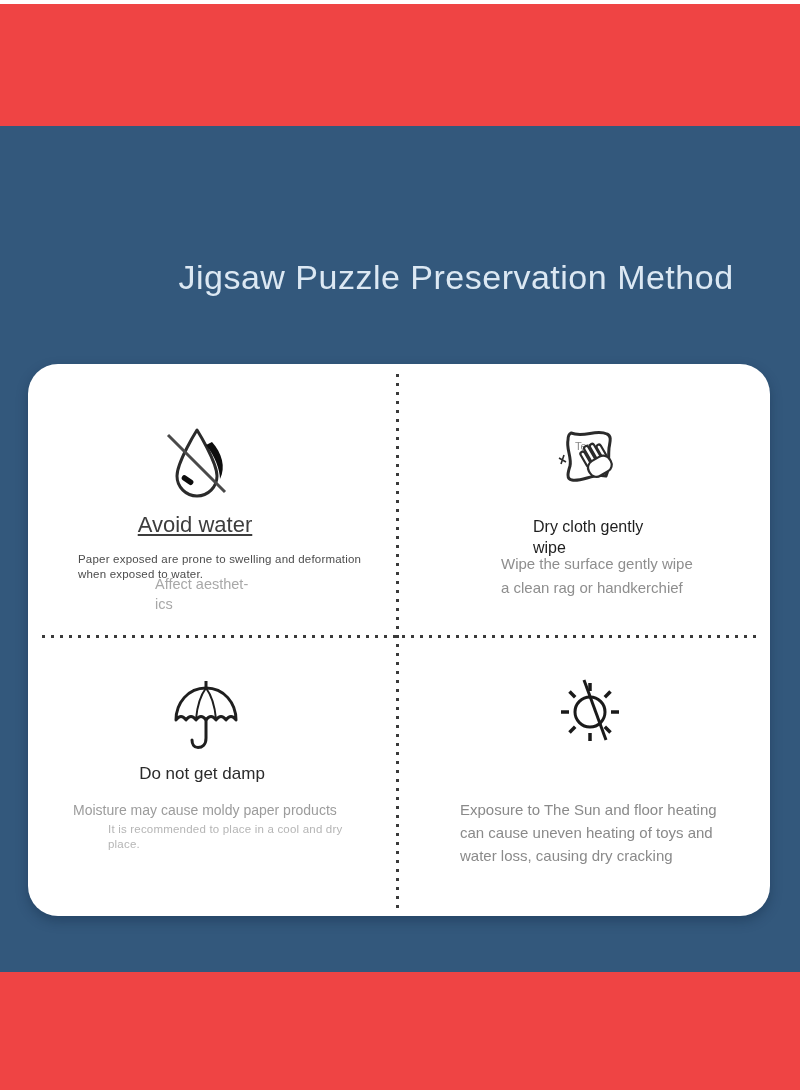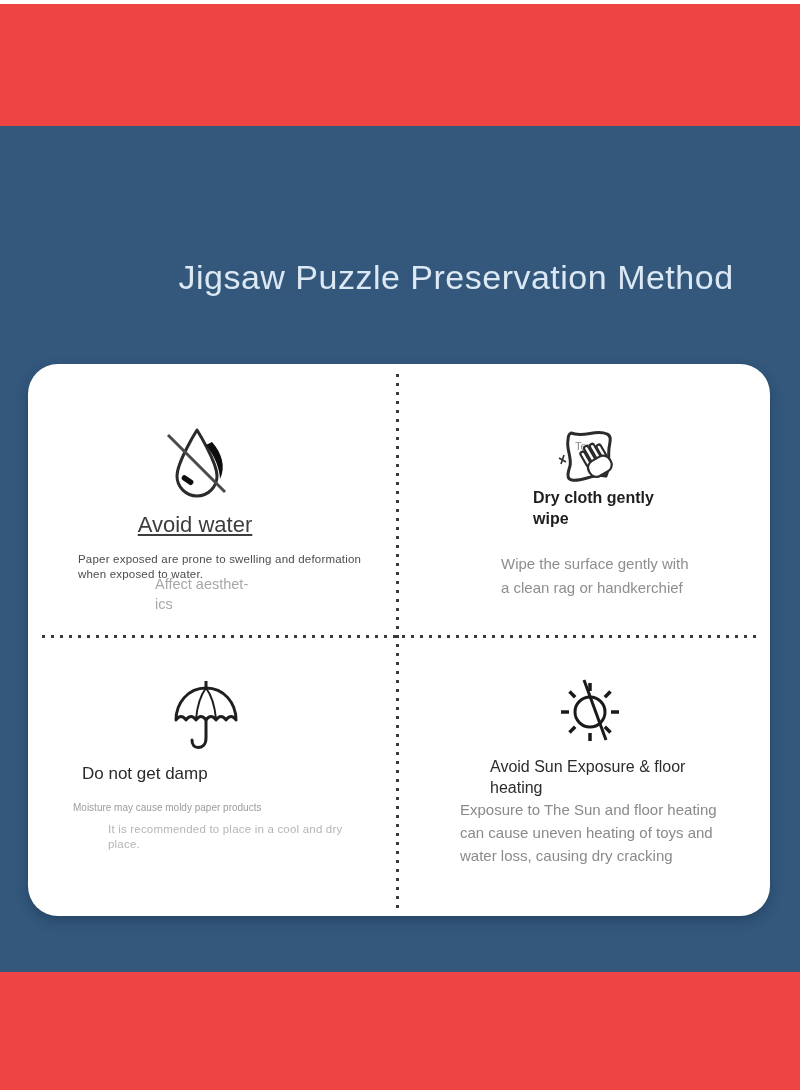--- a/index.html
+++ b/index.html
@@ -44,31 +44,31 @@
   .q1-icon    { left:127px; top:56px; width:85px; height:85px; }
   .q1-heading { position:absolute; left:47px; top:148px; width:240px;
                 text-align:center; font-size:22px; color:#3d3d3d;text-decoration:underline; }
   .q1-body    { position:absolute; left:50px; top:188px; width:285px;
                 font-size:11.5px; line-height:15px; color:#4c4c4c; letter-spacing:0.2px; }
   .q1-note    { position:absolute; left:127px; top:210px;
                 font-size:14.5px; line-height:20px; }
 
   
   .q2-icon    { left:518px; top:60px; width:80px; height:80px; }
-  .q2-heading { position:absolute; left:505px; top:123px;
-                font-size:16px; line-height:21px; color:#1e1e1e;font-weight:bold; }
+  .q2-heading { position:absolute; left:505px; top:152px;
+                font-size:16px; line-height:21px; color:#1e1e1e; }
   .q2-body    { position:absolute; left:473px; top:188px;
                 font-size:15px; line-height:24px; }
 
   
   .q3-icon    { left:138px; top:312px; width:80px; height:80px; }
   .q3-heading { position:absolute; left:54px; top:400px; width:240px;
-                text-align:left; font-size:17px; }
+                text-align:center; font-size:17px; }
   .q3-body    { position:absolute; left:45px; top:438px;
-                font-size:10px; color:#9c9c9c; }
+                font-size:14px; color:#9c9c9c; }
   .q3-note    { position:absolute; left:80px; top:458px;
                 font-size:11.5px; line-height:15px; color:#b5b5b5; letter-spacing:0.2px; }
 
   
   .q4-icon    { left:526px; top:312px; width:72px; height:72px; }
   .q4-heading { position:absolute; left:462px; top:392px;
                 font-size:16px; line-height:21px; color:#2c2c2c; }
   .q4-body    { position:absolute; left:432px; top:434px;
                 font-size:15px; line-height:23px; color:#8a8a8a; }
 </style>
@@ -109,21 +109,21 @@
           <rect x="44" y="22" width="4.6" height="17" rx="2.3"></rect>
           <rect x="50" y="19" width="4.6" height="20" rx="2.3"></rect>
           <rect x="56" y="20" width="4.6" height="19" rx="2.3"></rect>
           <rect x="61.5" y="24" width="4.6" height="15" rx="2.3"></rect>
           <rect x="43" y="35" width="24" height="17" rx="7.5"></rect>
         </g>
       </svg>
     </div>
     <div class="q-heading q2-heading">Dry cloth gently
 wipe</div>
-    <div class="q-body q2-body">Wipe the surface gently with
+    <div class="q-body q2-body">Wipe the surface gently wipe
 a clean rag or handkerchief</div>
 
     <div class="icon-box q3-icon">
       <svg viewBox="0 0 80 80" fill="none" stroke="#1f1f1f" stroke-width="3">
         <path d="M40,5 L40,12"></path>
         <path d="M40,12 C22,12 10,27 10,44 Q15,37 20,44 Q25,37 30,44 Q35,37 40,44 Q45,37 50,44 Q55,37 60,44 Q65,37 70,44 C70,27 58,12 40,12 Z" stroke-linejoin="round"></path>
         <path d="M40,12 C34,20 31,32 30,43" stroke-width="2"></path>
         <path d="M40,12 C46,20 49,32 50,43" stroke-width="2"></path>
         <path d="M40,44 L40,62 C40,69 36,71.5 32,71.5 C28,71.5 26,68 26,64" stroke-linecap="round"></path>
       </svg>
@@ -142,20 +142,18 @@
           <line x1="36" y1="57" x2="36" y2="65"></line>
           <line x1="36" y1="15" x2="36" y2="7"></line>
           <line x1="50.8" y1="50.8" x2="56.5" y2="56.5"></line>
           <line x1="21.2" y1="50.8" x2="15.5" y2="56.5"></line>
           <line x1="21.2" y1="21.2" x2="15.5" y2="15.5"></line>
           <line x1="50.8" y1="21.2" x2="56.5" y2="15.5"></line>
         </g>
         <line x1="30" y1="4" x2="52" y2="64" stroke-width="3"></line>
       </svg>
     </div>
-    <div class="q-heading q4-heading">Avoid Sun Exposure &amp; floor
-heating</div>
     <div class="q-body q4-body">Exposure to The Sun and floor heating
 can cause uneven heating of toys and
 water loss, causing dry cracking</div>
 
   </div>
 </div>
 
 </body></html>

